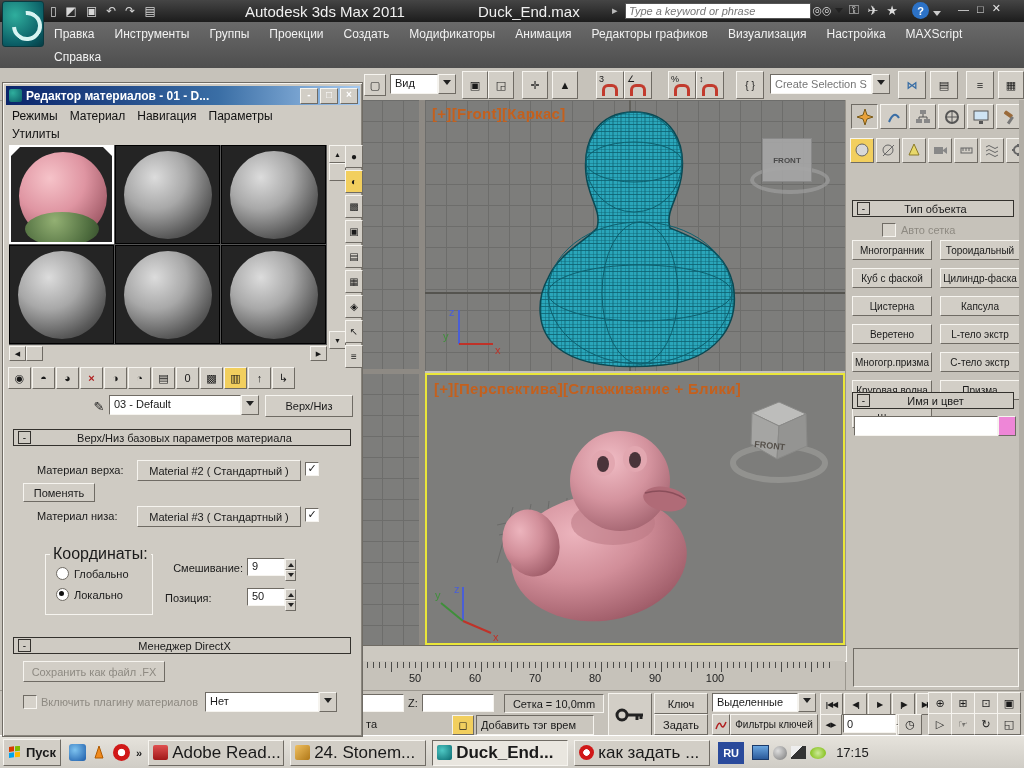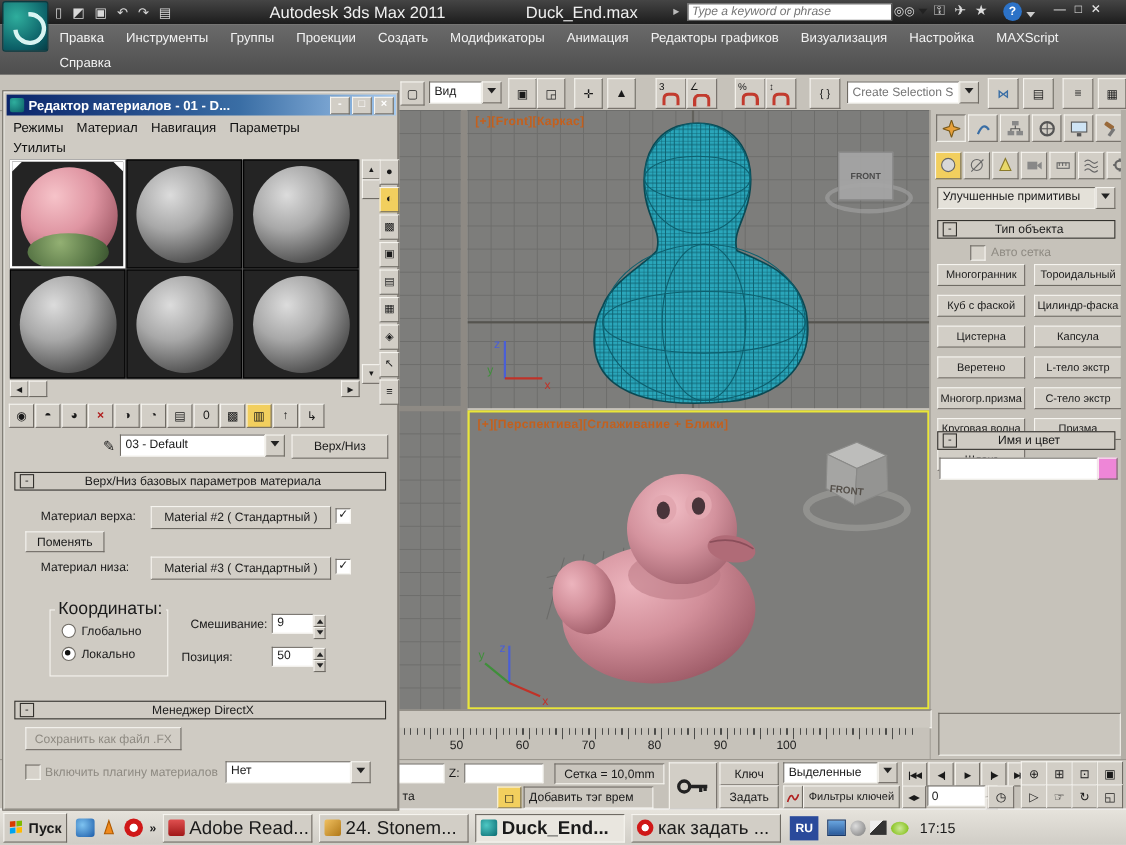--- a/index.html
+++ b/index.html
@@ -28,21 +28,21 @@
   .dd{display:flex}
   .ddv{flex:1;background:#fff;border:1px solid;border-color:#6f6b64 #f6f4ef #f6f4ef #6f6b64;padding:2px 4px;white-space:nowrap;overflow:hidden}
   .ddb{width:16px;background:#d2cec6;border:1px solid;border-color:#f6f4ef #6f6b64 #6f6b64 #f6f4ef;display:flex;align-items:center;justify-content:center}
   .tri{width:0;height:0;border:4px solid transparent;border-top:5px solid #222;margin-top:4px}
   .spin{width:11px;display:flex;flex-direction:column}
   .spin div{flex:1;background:#d2cec6;border:1px solid;border-color:#f6f4ef #6f6b64 #6f6b64 #f6f4ef;display:flex;align-items:center;justify-content:center}
   .tu{width:0;height:0;border:3px solid transparent;border-bottom:4px solid #222;margin-bottom:2px}
   .td{width:0;height:0;border:3px solid transparent;border-top:4px solid #222;margin-top:2px}
   
   .vpgrid{background-color:#7d7d7b;background-image:linear-gradient(#6d6d6b 1px,transparent 1px),linear-gradient(90deg,#6d6d6b 1px,transparent 1px);background-size:21px 21px}
-  .vplabel{position:absolute;left:7px;top:5px;font-size:11px;font-weight:bold;letter-spacing:.3px}
+  .vplabel{position:absolute;left:7px;top:5px;font-size:15px;font-weight:bold;letter-spacing:.3px}
   
   #titlebar{background:linear-gradient(#454545,#1c1c1c);color:#e8e8e8}
   #menubar{background:linear-gradient(#6a6a6a,#4e4e4e);color:#f2f2f2}
   .menu-item{padding:0 10px;font-size:12px;white-space:nowrap}
   
   #matedit{background:#cfcbc3;border:1px solid #6f6b64;box-shadow:inset 1px 1px 0 #f6f4ef,inset -1px -1px 0 #8a867e;z-index:40}
   #metitle{background:linear-gradient(90deg,#0a246a,#3a6ea5 60%,#a6caf0);color:#fff;font-weight:bold;font-size:12px}
   .wbtn{width:16px;height:14px;margin-left:2px;font-size:10px;font-weight:bold;line-height:12px;text-align:center}
   .slot{position:relative;background:#242424;border:1px solid #000;overflow:hidden}
   .slot.sel{border:2px solid #fff}
@@ -335,26 +335,20 @@
             <path d="M1 4 Q4 1 7 4 T13 4 M1 8 Q4 5 7 8 T13 8 M1 12 Q4 9 7 12 T13 12" stroke="#666" fill="none"></path>
           </svg>
         </div>
       <div class="subbtn btn raised">
           <svg width="15" height="15">
             <circle cx="7" cy="7" r="4" fill="none" stroke="#666" stroke-width="2"></circle>
             <path d="M7 1V3M7 11V13M1 7H3M11 7H13" stroke="#666" stroke-width="2"></path>
           </svg>
         </div>
     </div>
-    <div class="abs dd" style="left:6px;top:70px;width:162px;height:20px">
-      <span class="ddv" style="background:#e4e1d9">Улучшенные примитивы</span>
-      <span class="ddb">
-          <span class="tri" style="margin-top:0"></span>
-        </span>
-    </div>
     <div class="abs roll" style="left:6px;top:100px;width:160px">
       <span class="mini">-</span>
       <span class="rtitle">Тип объекта</span>
     </div>
     <div class="abs flex" style="left:36px;top:123px;gap:5px">
       <span class="cb off disb"></span>
       <span class="dis">Авто сетка</span>
     </div>
     <div class="abs" style="left:6px;top:140px;width:162px;display:grid;grid-template-columns:80px 80px;gap:8px">
 

